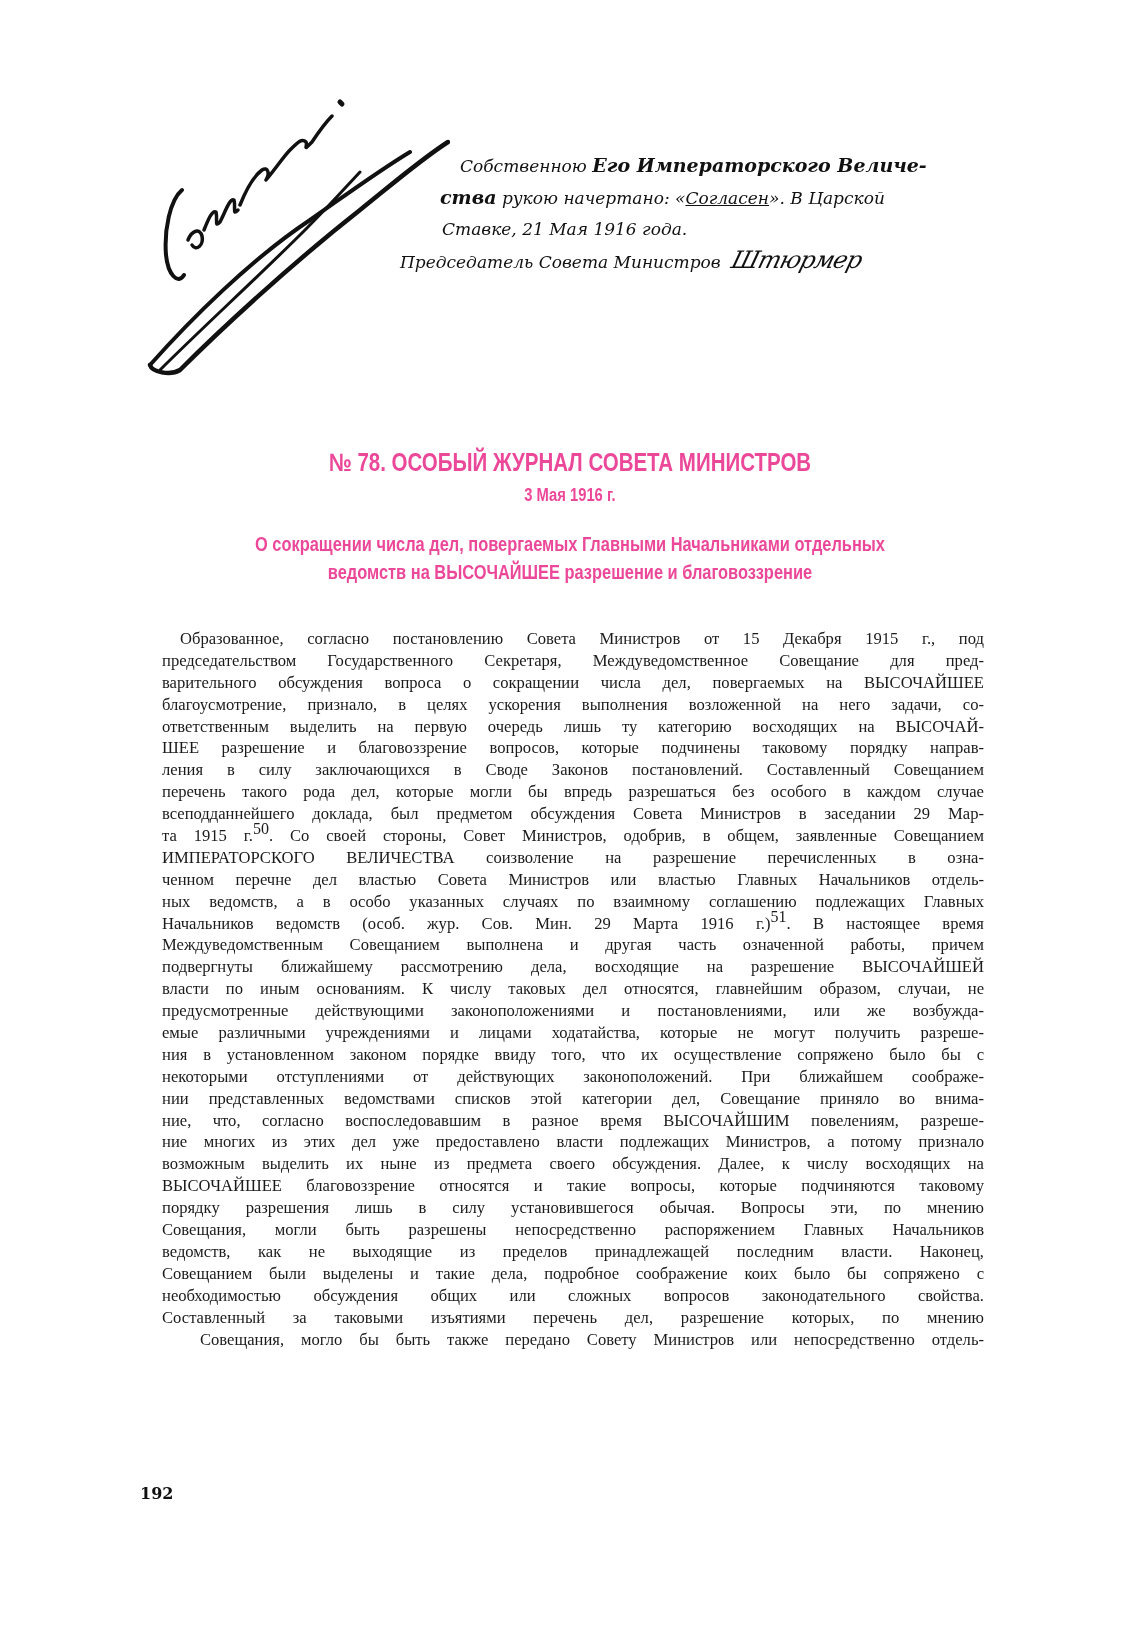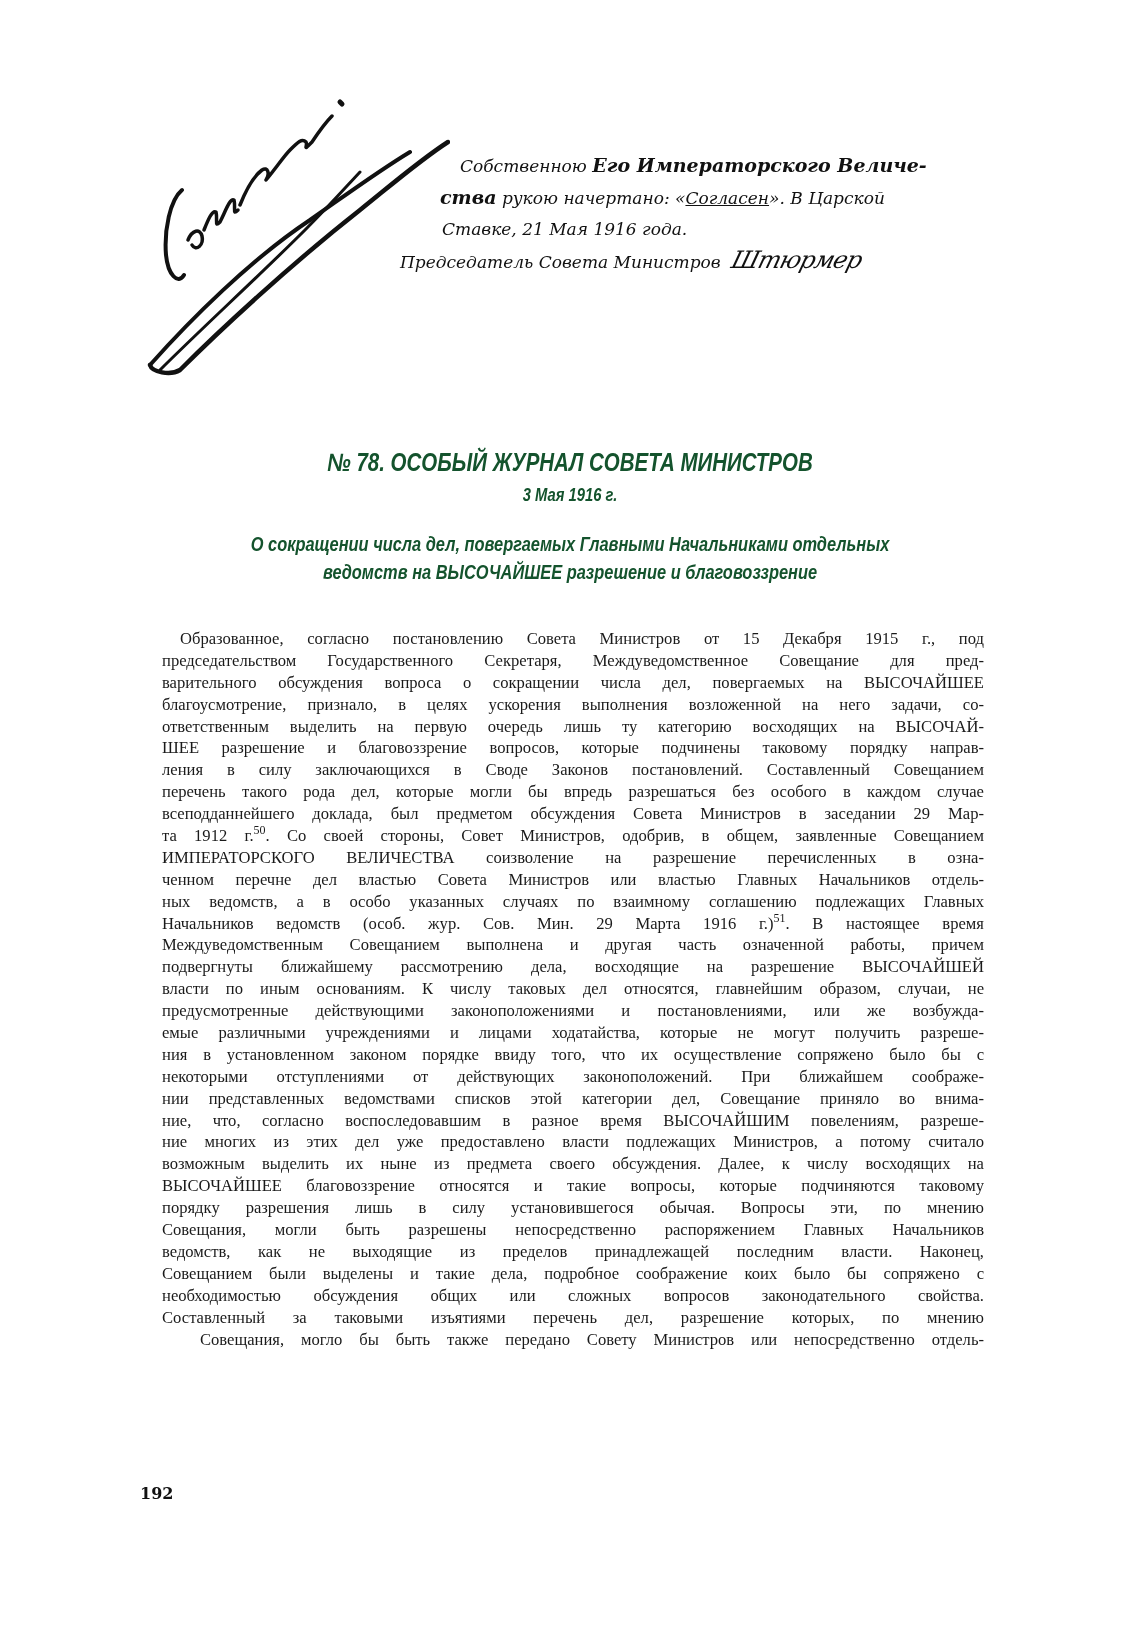--- a/index.html
+++ b/index.html
@@ -12,30 +12,30 @@
   .handwritten-note { position: absolute; left: 430px; top: 150px; width: 560px; font-family: "DejaVu Serif", serif; font-style: italic; font-size: 17px; line-height: 31px; color: #111; }
   .handwritten-note .line { white-space: nowrap; }
   .hn-l1 { padding-left: 30px; }
   .hn-l2 { padding-left: 10px; }
   .hn-l3 { padding-left: 12px; }
   .hn-l4 { padding-left: 0; margin-left: -30px; }
   .hn-bold { font-weight: bold; font-size: 19px; }
   .hn-underline { text-decoration: underline; }
   .signature { display: inline-block; font-style: italic; font-size: 24px; letter-spacing: -1px; margin-left: 6px; transform: skewX(-15deg); }
 
-  .doc-header { position: absolute; left: 160px; top: 448px; width: 820px; text-align: center; font-family: "Liberation Sans", sans-serif; font-weight: bold; color: #14532d; font-style: italic; }
+  .doc-header { position: absolute; left: 160px; top: 448px; width: 820px; text-align: center; font-family: "Liberation Sans", sans-serif; font-weight: bold; color: #ec4899; }
   .doc-number-title { font-size: 25px; letter-spacing: 0px; transform: scaleX(0.82); transform-origin: center; white-space: nowrap; }
   .doc-date { font-size: 18px; margin-top: 8px; transform: scaleX(0.82); transform-origin: center; }
   .doc-subtitle { font-size: 20px; line-height: 28px; margin-top: 24px; transform: scaleX(0.82); transform-origin: center; }
 
   .body-text { position: absolute; left: 162px; top: 628px; width: 822px; font-family: "Liberation Serif", serif; font-size: 16.6px; line-height: 21.9px; color: #1a1a1a; text-align: justify; }
   .body-text .ln { display: block; text-align: justify; text-align-last: justify; white-space: nowrap; height: 21.9px; overflow: visible; }
   .body-text .ln.first { padding-left: 18px; }
   .body-text .ln.last { text-align-last: justify; margin-left: 38px; }
-  sup { font-size: 12px; line-height: 0; vertical-align: super; }
+  sup { font-size: 16px; line-height: 0; vertical-align: super; }
 
   .page-number { position: absolute; left: 140px; top: 1484px; font-family: "DejaVu Serif", serif; font-weight: bold; font-size: 16px; color: #111; }
 </style>
 </head>
 <body>
 
 <div class="page">
 
   <div class="resolution-mark">
     <svg viewBox="0 0 320 300">
@@ -83,35 +83,35 @@
   <div class="body-text">
     <span class="ln first">Образованное, согласно постановлению Совета Министров от 15 Декабря 1915 г., под</span>
     <span class="ln">председательством Государственного Секретаря, Междуведомственное Совещание для пред-</span>
     <span class="ln">варительного обсуждения вопроса о сокращении числа дел, повергаемых на ВЫСОЧАЙШЕЕ</span>
     <span class="ln">благоусмотрение, признало, в целях ускорения выполнения возложенной на него задачи, со-</span>
     <span class="ln">ответственным выделить на первую очередь лишь ту категорию восходящих на ВЫСОЧАЙ-</span>
     <span class="ln">ШЕЕ разрешение и благовоззрение вопросов, которые подчинены таковому порядку направ-</span>
     <span class="ln">ления в силу заключающихся в Своде Законов постановлений. Составленный Совещанием</span>
     <span class="ln">перечень такого рода дел, которые могли бы впредь разрешаться без особого в каждом случае</span>
     <span class="ln">всеподданнейшего доклада, был предметом обсуждения Совета Министров в заседании 29 Мар-</span>
-    <span class="ln"><span>та 1912 г.</span><sup>50</sup><span>. Со своей стороны, Совет Министров, одобрив, в общем, заявленные Совещанием</span></span>
+    <span class="ln"><span>та 1915 г.</span><sup>50</sup><span>. Со своей стороны, Совет Министров, одобрив, в общем, заявленные Совещанием</span></span>
     <span class="ln">ИМПЕРАТОРСКОГО ВЕЛИЧЕСТВА соизволение на разрешение перечисленных в озна-</span>
     <span class="ln">ченном перечне дел властью Совета Министров или властью Главных Начальников отдель-</span>
     <span class="ln">ных ведомств, а в особо указанных случаях по взаимному соглашению подлежащих Главных</span>
     <span class="ln"><span>Начальников ведомств (особ. жур. Сов. Мин. 29 Марта 1916 г.)</span><sup>51</sup><span>. В настоящее время</span></span>
     <span class="ln">Междуведомственным Совещанием выполнена и другая часть означенной работы, причем</span>
     <span class="ln">подвергнуты ближайшему рассмотрению дела, восходящие на разрешение ВЫСОЧАЙШЕЙ</span>
     <span class="ln">власти по иным основаниям. К числу таковых дел относятся, главнейшим образом, случаи, не</span>
     <span class="ln">предусмотренные действующими законоположениями и постановлениями, или же возбужда-</span>
     <span class="ln">емые различными учреждениями и лицами ходатайства, которые не могут получить разреше-</span>
     <span class="ln">ния в установленном законом порядке ввиду того, что их осуществление сопряжено было бы с</span>
     <span class="ln">некоторыми отступлениями от действующих законоположений. При ближайшем соображе-</span>
     <span class="ln">нии представленных ведомствами списков этой категории дел, Совещание приняло во внима-</span>
     <span class="ln">ние, что, согласно воспоследовавшим в разное время ВЫСОЧАЙШИМ повелениям, разреше-</span>
-    <span class="ln">ние многих из этих дел уже предоставлено власти подлежащих Министров, а потому считало</span>
+    <span class="ln">ние многих из этих дел уже предоставлено власти подлежащих Министров, а потому признало</span>
     <span class="ln">возможным выделить их ныне из предмета своего обсуждения. Далее, к числу восходящих на</span>
     <span class="ln">ВЫСОЧАЙШЕЕ благовоззрение относятся и такие вопросы, которые подчиняются таковому</span>
     <span class="ln">порядку разрешения лишь в силу установившегося обычая. Вопросы эти, по мнению</span>
     <span class="ln">Совещания, могли быть разрешены непосредственно распоряжением Главных Начальников</span>
     <span class="ln">ведомств, как не выходящие из пределов принадлежащей последним власти. Наконец,</span>
     <span class="ln">Совещанием были выделены и такие дела, подробное соображение коих было бы сопряжено с</span>
     <span class="ln">необходимостью обсуждения общих или сложных вопросов законодательного свойства.</span>
     <span class="ln">Составленный за таковыми изъятиями перечень дел, разрешение которых, по мнению</span>
     <span class="ln last">Совещания, могло бы быть также передано Совету Министров или непосредственно отдель-</span>
   </div>

